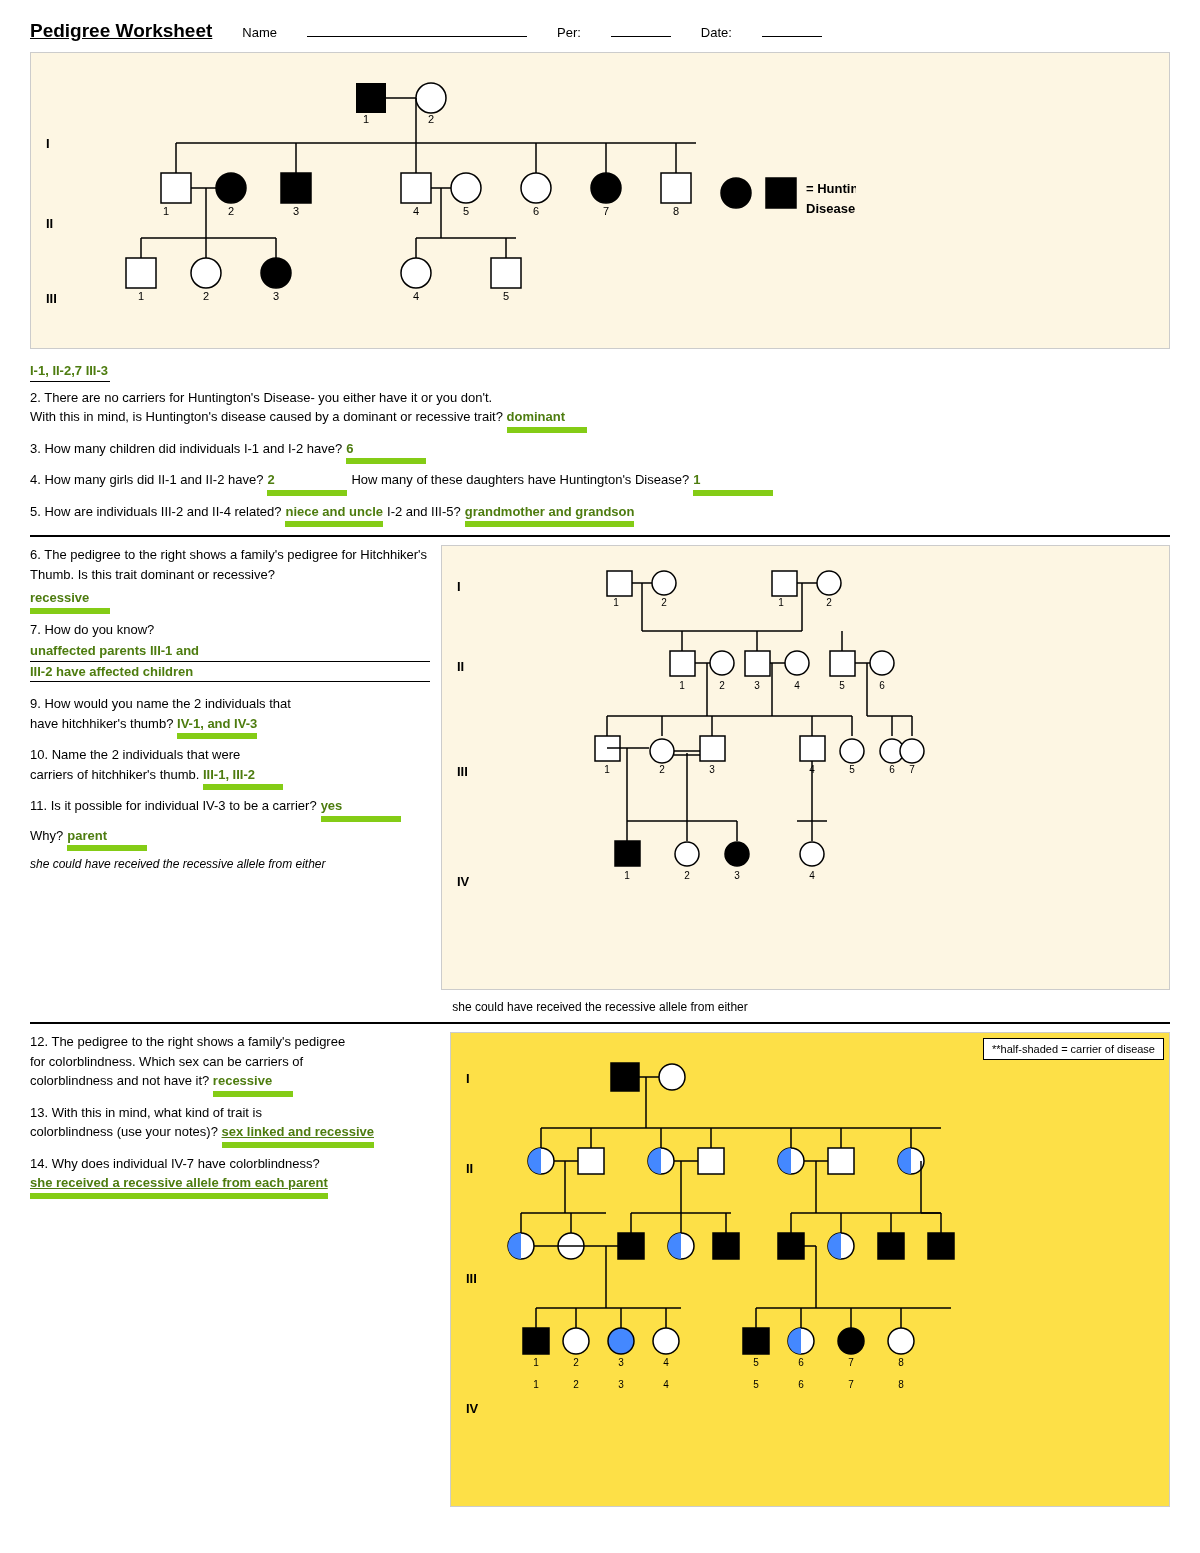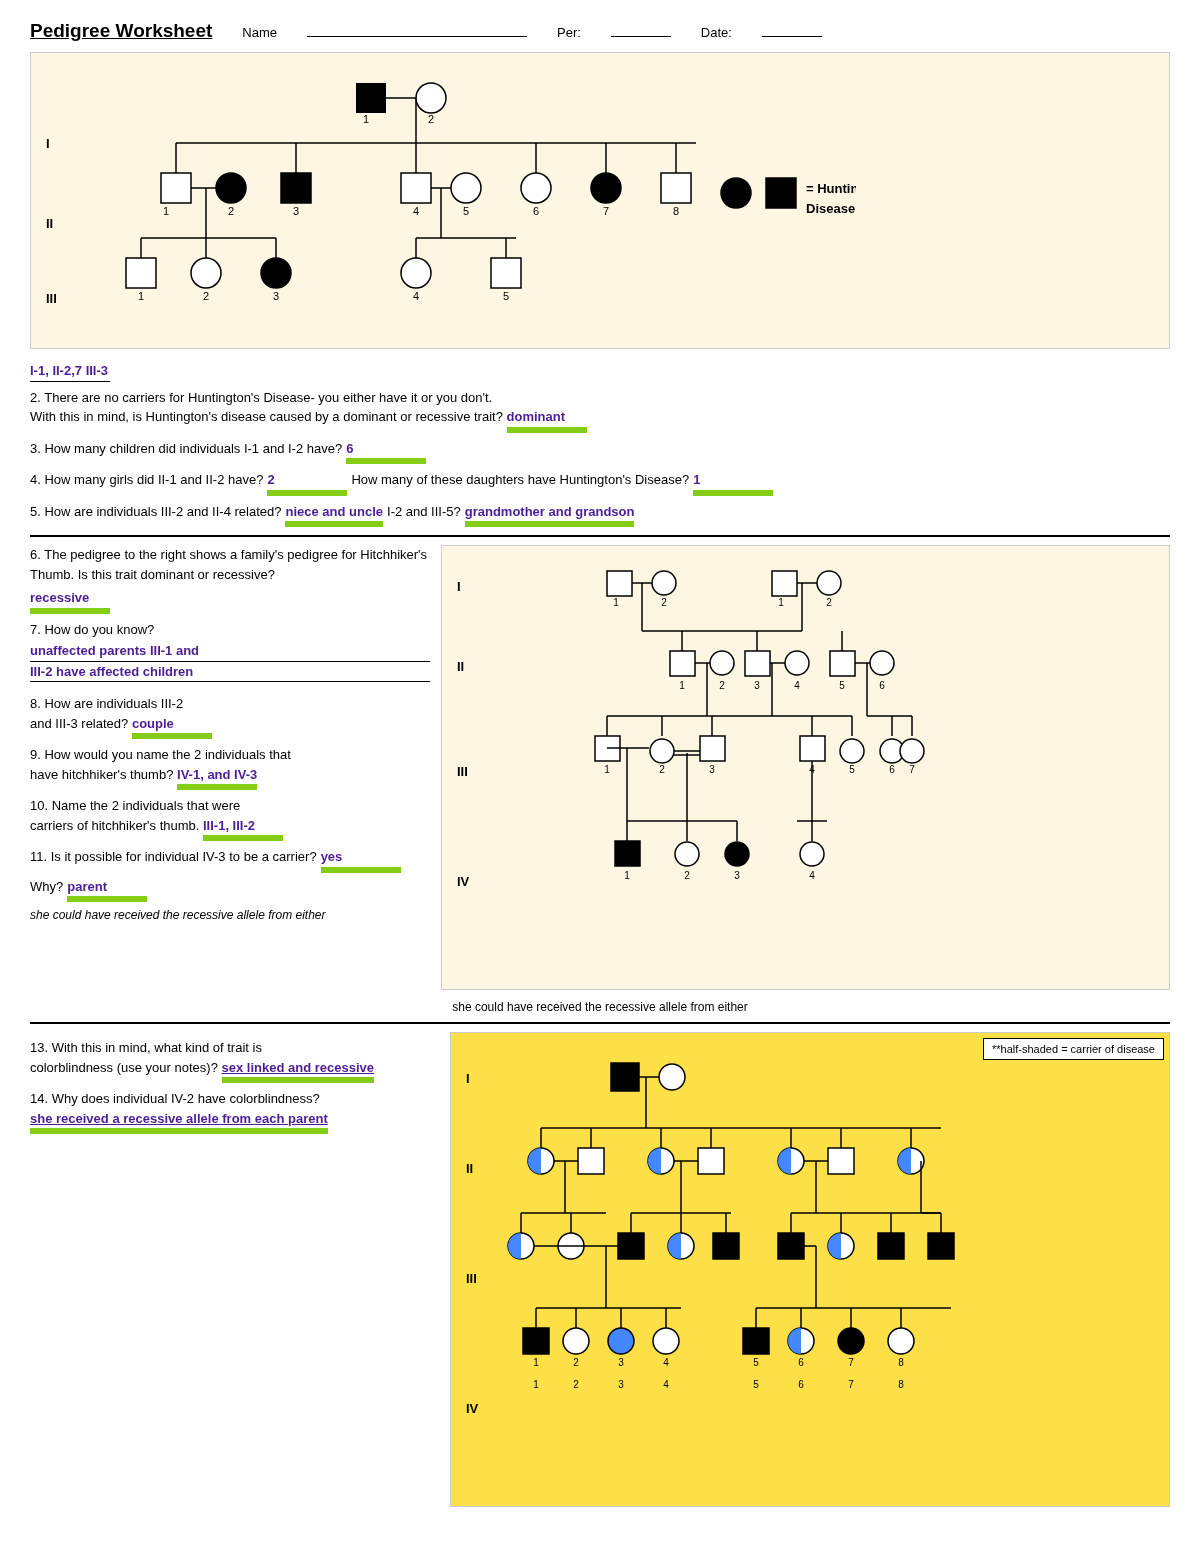--- a/index.html
+++ b/index.html
@@ -68,21 +68,21 @@
     }
     .q-answer-bold {
       border-bottom: 1px solid #000;
       display: inline-block;
       min-width: 80px;
       color: #000;
       font-weight: bold;
     }
     .answer-text {
       font-weight: bold;
-      color: #4c1d95;
+      color: #4d7c0f;
     }
     .divider {
       border: none;
       border-top: 2px solid #000;
       margin: 8px 0;
     }
 
     .note-text {
       font-size: 12px;
       font-style: italic;
@@ -235,25 +235,20 @@
     <div class="q-line">
       <span>6. The pedigree to the right shows a family's pedigree for Hitchhiker's Thumb. Is this trait dominant or recessive?</span>
       <span class="q-answer answer-text">recessive</span>
     </div>
     <div class="q-line" style="display:block; margin-bottom:12px;">
       <span>7. How do you know?</span>
       <span class="q-answer-bold answer-text" style="display:block; margin-top:2px;">unaffected parents III-1 and</span>
       <span class="q-answer-bold answer-text" style="display:block;">III-2 have affected children</span>
     </div>
     <div class="q-line" style="display:block;">
-      <span>8. How are individuals III-2</span><br>
-      <span>and III-3 related?</span>
-      <span class="q-answer answer-text">couple</span>
-    </div>
-    <div class="q-line" style="display:block;">
       <span>9. How would you name the 2 individuals that</span><br>
       <span>have hitchhiker's thumb?</span>
       <span class="q-answer answer-text">IV-1, and IV-3</span>
     </div>
     <div class="q-line" style="display:block;">
       <span>10. Name the 2 individuals that were</span><br>
       <span>carriers of hitchhiker's thumb.</span>
       <span class="q-answer answer-text">III-1, III-2</span>
     </div>
     <div class="q-line" style="margin-top:6px;">
@@ -380,27 +375,33 @@
   </div>
 </div>
 
 <div style="font-size:12px; margin-bottom:6px; text-align:center;">she could have received the recessive allele from either</div>
 
 <hr class="divider">
 
 <div style="display:flex; gap:20px; margin-top:8px;">
 
   <div style="flex:0 0 400px;">
+    <div class="q-line" style="display:block;">
+      <span>12. The pedigree to the right shows a family's pedigree</span><br>
+      <span>for colorblindness. Which sex can be carriers of</span><br>
+      <span>colorblindness and not have it?</span>
+      <span class="q-answer answer-text">recessive</span>
+    </div>
     <div class="q-line" style="display:block; margin-top:6px;">
       <span>13. With this in mind, what kind of trait is</span><br>
       <span>colorblindness (use your notes)?</span>
       <span class="q-answer answer-text" style="text-decoration:underline;">sex linked and recessive</span>
     </div>
     <div class="q-line" style="display:block; margin-top:6px;">
-      <span>14. Why does individual IV-2 have colorblindness?</span><br>
+      <span>14. Why does individual IV-7 have colorblindness?</span><br>
       <span class="q-answer answer-text" style="text-decoration:underline;">she received a recessive allele from each parent</span>
     </div>
   </div>
 
   <div style="flex:1; background:#fde047; border:1px solid #ccc; padding:10px; position:relative;">
     
     <div style="position:absolute; top:5px; right:5px; border:1px solid #000; padding:4px 8px; font-size:11px; background:white;">
       <span>**half-shaded = carrier of disease</span>
     </div>
 

